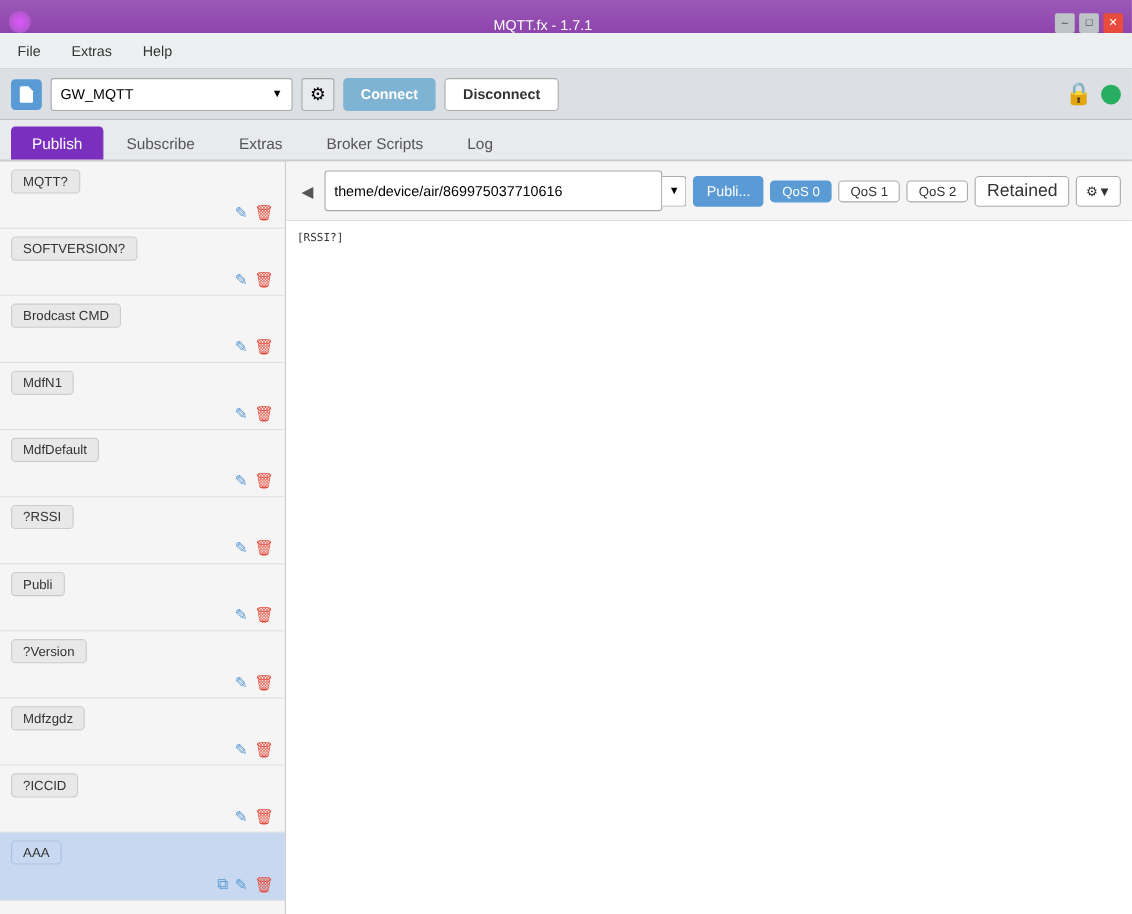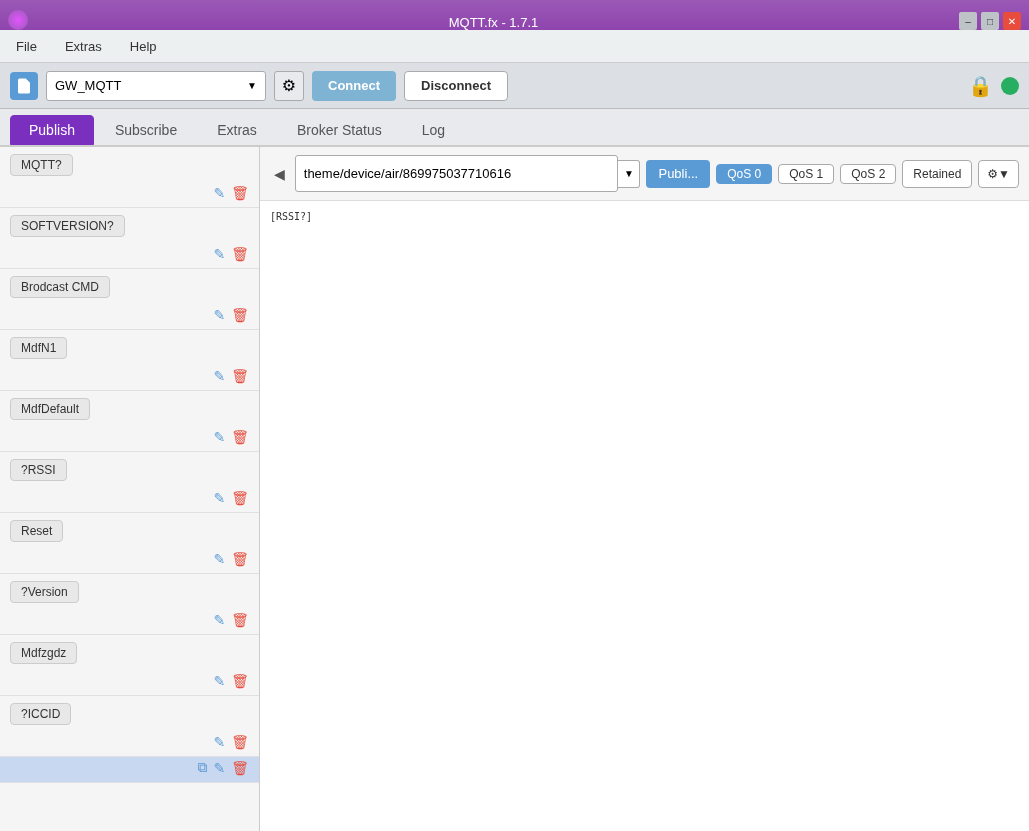--- a/index.html
+++ b/index.html
@@ -244,21 +244,21 @@
       background: #5b9bd5;
       color: white;
       border-color: #5b9bd5;
     }
     .retained-btn {
       height: 28px;
       padding: 0 10px;
       border: 1px solid #aaa;
       border-radius: 4px;
       cursor: pointer;
-      font-size: 12px;
+      font-size: 16px;
       background: white;
       color: #333;
     }
     .settings-btn {
       height: 28px;
       padding: 0 8px;
       border: 1px solid #aaa;
       border-radius: 4px;
       cursor: pointer;
       background: white;
@@ -326,21 +326,21 @@
   <div class="tab active">
     <span>Publish</span>
   </div>
   <div class="tab">
     <span>Subscribe</span>
   </div>
   <div class="tab">
     <span>Extras</span>
   </div>
   <div class="tab">
-    <span>Broker Status</span>
+    <span>Broker Scripts</span>
   </div>
   <div class="tab">
     <span>Log</span>
   </div>
 </div>
 
 <div class="main">
 
   <div class="sidebar">
 
@@ -399,21 +399,21 @@
         <button class="sidebar-item-btn">?RSSI</button>
       </div>
       <div class="sidebar-actions">
         <span class="action-icon">✎</span>
         <span class="action-icon red">🗑</span>
       </div>
     </div>
 
     <div class="sidebar-item-group">
       <div class="sidebar-item-row">
-        <button class="sidebar-item-btn">Reset</button>
+        <button class="sidebar-item-btn">Publi</button>
       </div>
       <div class="sidebar-actions">
         <span class="action-icon">✎</span>
         <span class="action-icon red">🗑</span>
       </div>
     </div>
 
     <div class="sidebar-item-group">
       <div class="sidebar-item-row">
         <button class="sidebar-item-btn">?Version</button>
@@ -438,20 +438,23 @@
       <div class="sidebar-item-row">
         <button class="sidebar-item-btn">?ICCID</button>
       </div>
       <div class="sidebar-actions">
         <span class="action-icon">✎</span>
         <span class="action-icon red">🗑</span>
       </div>
     </div>
 
     <div class="sidebar-item-group" style="background:#c8d8f0;">
+      <div class="sidebar-item-row">
+        <button class="sidebar-item-btn selected">AAA</button>
+      </div>
       <div class="sidebar-actions triple">
         <span class="action-icon">⧉</span>
         <span class="action-icon">✎</span>
         <span class="action-icon red">🗑</span>
       </div>
     </div>
 
   </div>
 
   <div class="right-panel">

